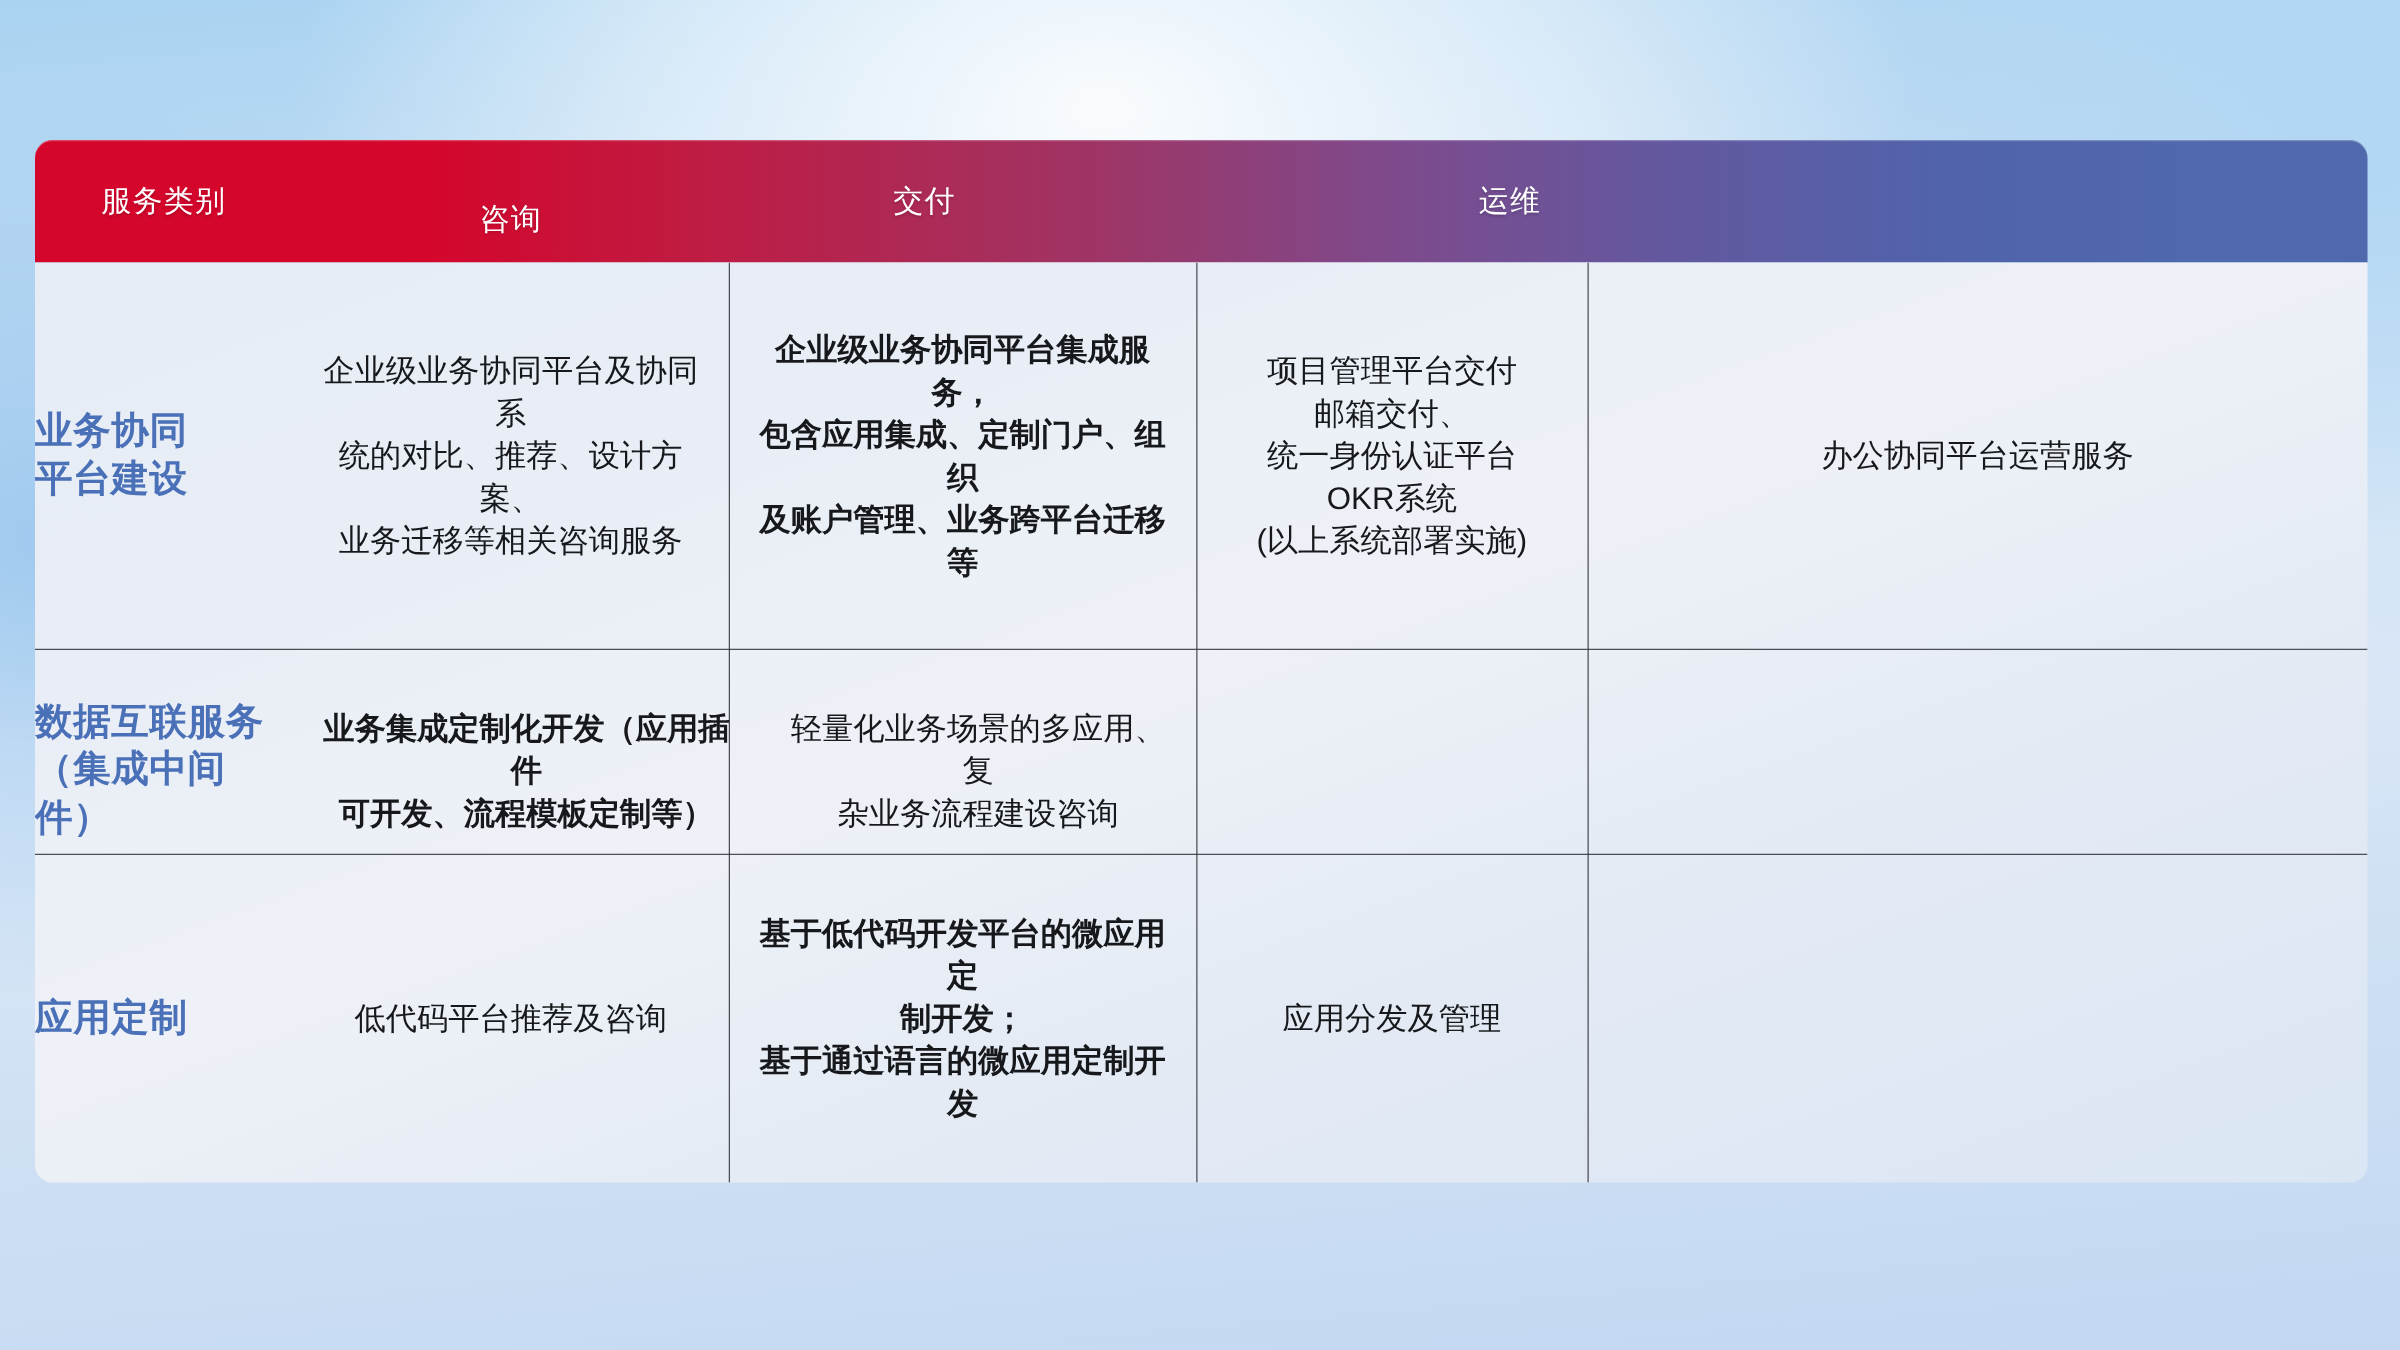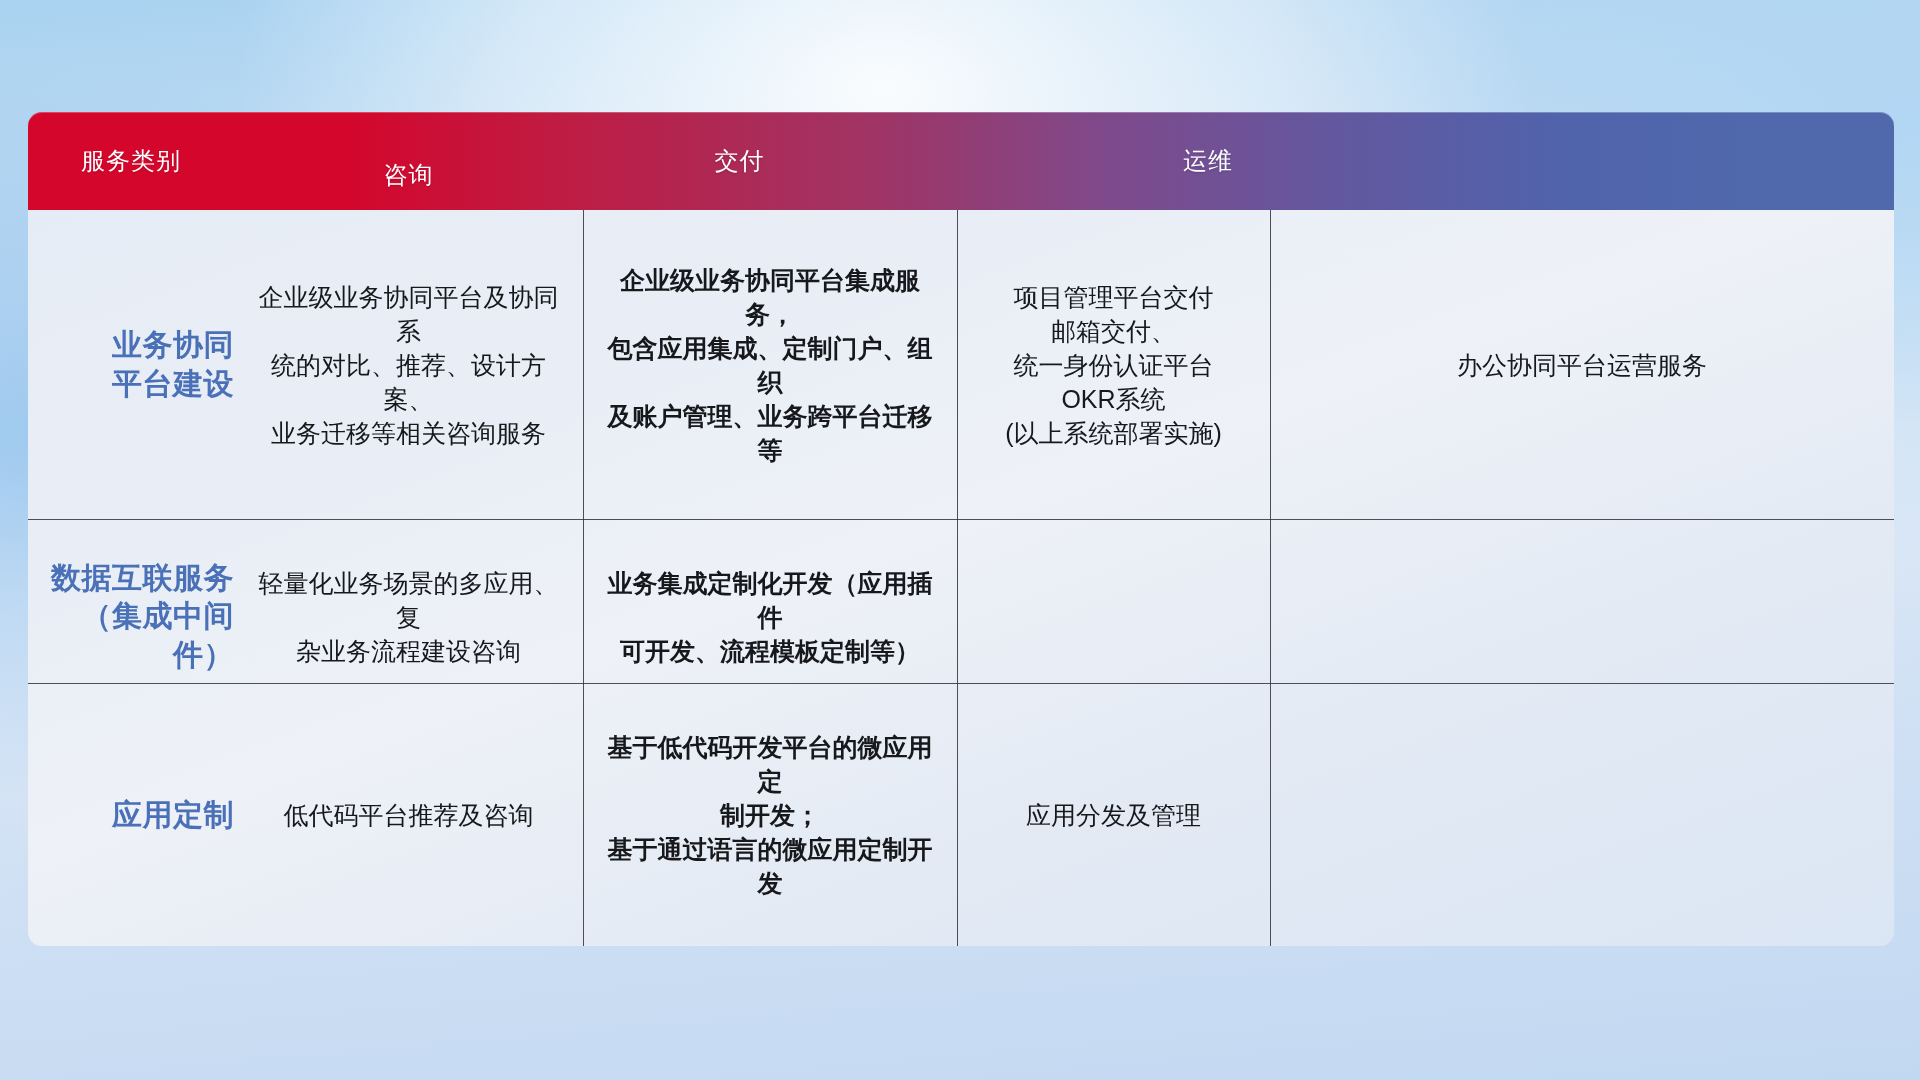--- a/index.html
+++ b/index.html
@@ -42,21 +42,21 @@
     background:
       linear-gradient(160deg,#e6ecf5 0%, #e9eef6 26%, #eef1f7 46%, #e3eaf4 70%, #dbe6f4 100%);
     overflow:hidden;
   }
   .row{position:absolute;left:0;width:100%;display:flex;align-items:center;}
   .row-sep{position:absolute;left:0;width:100%;height:1px;background:#2f3338;opacity:.85;}
   .vline{position:absolute;top:0;width:1px;background:#2f3338;opacity:.85;}
   .cell{box-sizing:border-box;}
   .label{
     color:#4a70b8;font-weight:bold;font-size:30px;line-height:1.28;
-    text-align:right;letter-spacing:.5px;
+    text-align:left;letter-spacing:.5px;
   }
   .txt{
     color:#16181b;font-size:25px;line-height:1.36;text-align:center;
     padding:0 14px;
   }
   
   .c0{width:206px;}      
   .c1{width:349px;}      
   .c2{width:374px;font-weight:bold;}      
   .c3{width:313px;}      
@@ -93,22 +93,22 @@
       <div class="row" style="top:0;height:309px;">
         <div class="cell c0 label">业务协同<br>平台建设</div>
         <div class="cell c1 txt">企业级业务协同平台及协同系<br>统的对比、推荐、设计方案、<br>业务迁移等相关咨询服务</div>
         <div class="cell c2 txt">企业级业务协同平台集成服务，<br>包含应用集成、定制门户、组织<br>及账户管理、业务跨平台迁移等</div>
         <div class="cell c3 txt">项目管理平台交付<br>邮箱交付、<br>统一身份认证平台<br>OKR系统<br>(以上系统部署实施)</div>
         <div class="cell c4 txt">办公协同平台运营服务</div>
       </div>
 
       <div class="row" style="top:325px;height:163px;">
         <div class="cell c0 label">数据互联服务<br>（集成中间件）</div>
+        <div class="cell c2 txt">业务集成定制化开发（应用插件<br>可开发、流程模板定制等）</div>
         <div class="cell c1 txt">轻量化业务场景的多应用、复<br>杂业务流程建设咨询</div>
-        <div class="cell c2 txt">业务集成定制化开发（应用插件<br>可开发、流程模板定制等）</div>
         <div class="cell c3 txt"></div>
         <div class="cell c4 txt"></div>
       </div>
 
       <div class="row" style="top:474px;height:262px;">
         <div class="cell c0 label">应用定制</div>
         <div class="cell c1 txt">低代码平台推荐及咨询</div>
         <div class="cell c2 txt">基于低代码开发平台的微应用定<br>制开发；<br>基于通过语言的微应用定制开发</div>
         <div class="cell c3 txt">应用分发及管理</div>
         <div class="cell c4 txt"></div>

